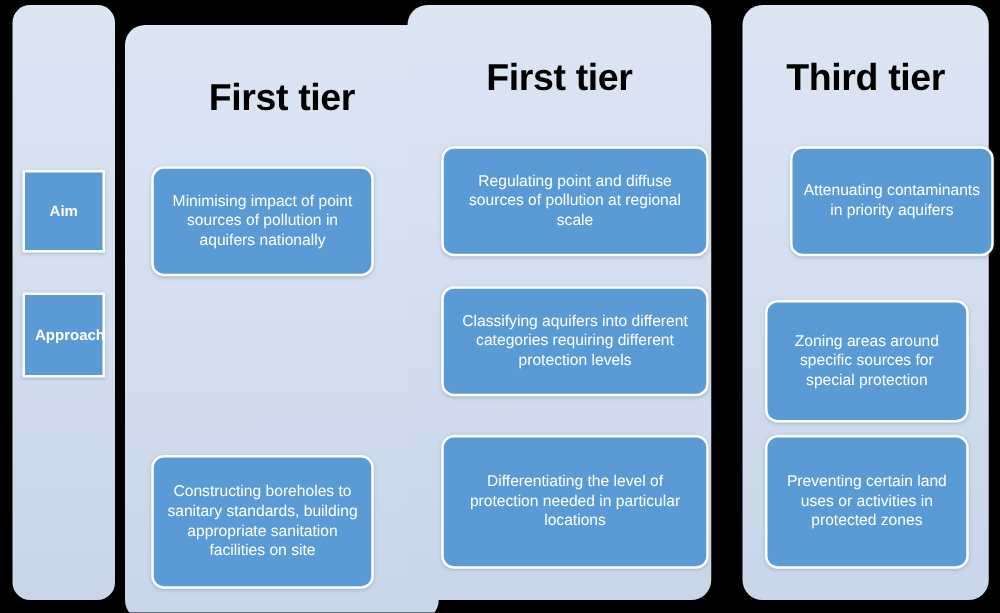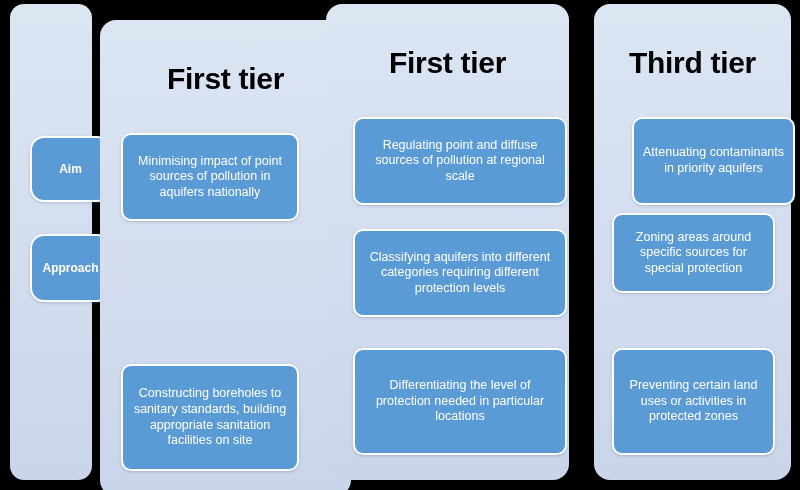--- a/index.html
+++ b/index.html
@@ -79,25 +79,25 @@
     align-items: center;
     justify-content: center;
     text-align: center;
     padding: 4px 8px;
     line-height: 1.25;
     box-shadow: 0 1px 3px rgba(90,120,160,0.35);
   }
 
   
   .sidebar .bluebox {
-    left: 20px;
-    width: 81px;
+    left: 8px;
+    width: 66px;
     font-size: 12px;
     font-weight: bold;
-    border-radius: 14px;
+    border-radius: 1px;
   }
   .sidebar .row-aim      { top: 132px; height: 66px; }
   .sidebar .row-approach { top: 230px; height: 68px; }
   .sidebar .row-activities { top: 361px; height: 72px; }
 
   
   .content-box {
     font-size: 12.5px;
     font-weight: normal;
   }
@@ -110,21 +110,21 @@
 
   
   .tier2 .content-box { left: 27px; width: 214px; }
   .tier2 .b1 { top: 113px; height: 88px; }
   .tier2 .b2 { top: 225px; height: 88px; }
   .tier2 .b3 { top: 344px; height: 107px; }
 
   
   .tier3 .content-box { left: 18px; width: 163px; }
   .tier3 .b1 { top: 113px; height: 88px; margin-left: 20px; }
-  .tier3 .b2 { top: 209px; height: 80px; }
+  .tier3 .b2 { top: 236px; height: 98px; }
   .tier3 .b3 { top: 344px; height: 107px; }
 
   .boxtext { display: block; width: 100%; }
 </style>
 </head>
 <body>
 
 <div id="canvas">
 
   <div class="column sidebar">

